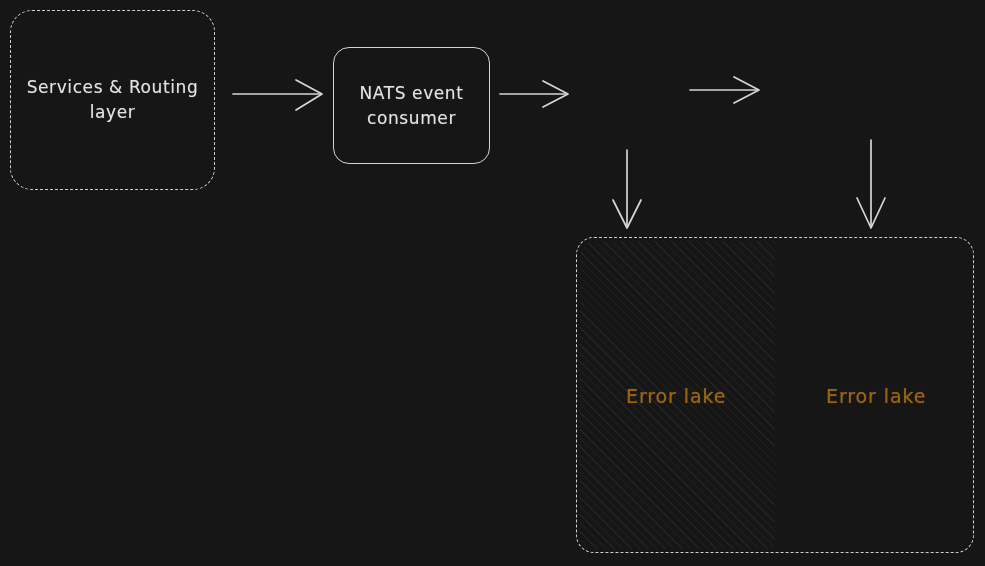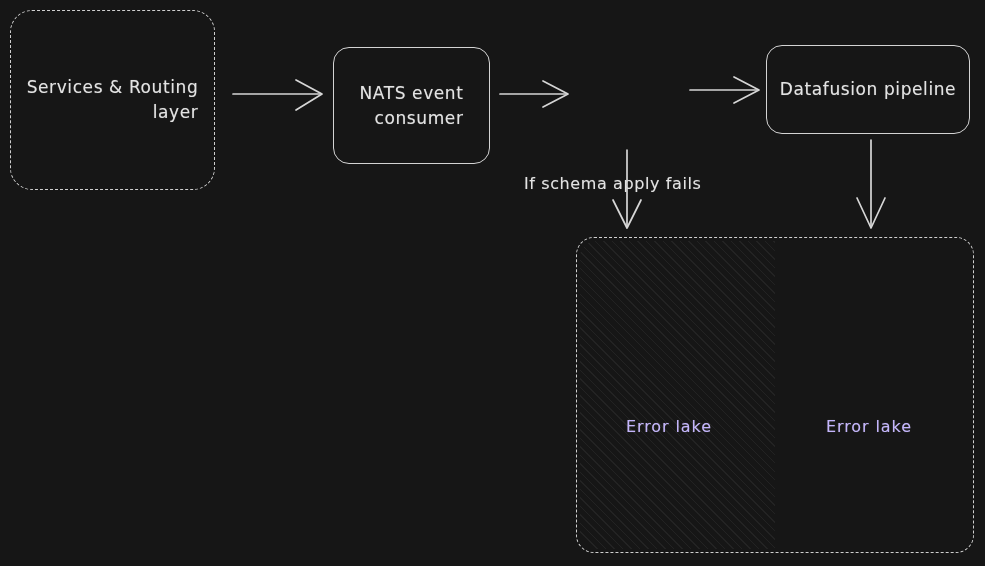--- a/index.html
+++ b/index.html
@@ -25,21 +25,20 @@
     color: #e8e8e8;
     letter-spacing: 0.6px;
   }
   .node-label {
     display: block;
     line-height: 1.45;
     font-size: 17px;
     color: #e3e3e3;
     white-space: pre-line;
     text-shadow: 0 0 1px rgba(255,255,255,0.35);
-    text-align: right;
   }
   .solid-box {
     border: 1.6px solid #d3d3d3;
     border-radius: 16px;
     background: transparent;
   }
   .dashed-box {
     border: 1.7px dashed #cfcfcf;
     border-radius: 22px;
     background: transparent;
@@ -63,26 +62,25 @@
   .edge-label {
     position: absolute;
     color: #e3e3e3;
     font-size: 16px;
     letter-spacing: 0.6px;
     white-space: nowrap;
     text-shadow: 0 0 1px rgba(255,255,255,0.3);
   }
   .zone-label {
     position: absolute;
-    color: #c4b5fd;
-    font-size: 16px;
+    color: #a16207;
+    font-size: 19px;
     letter-spacing: 0.9px;
     white-space: nowrap;
     text-shadow: 0 0 1px rgba(255,255,255,0.3);
-    margin-top: 32px;
   }
   svg.arrows {
     position: absolute;
     left: 0;
     top: 0;
     width: 985px;
     height: 566px;
     overflow: visible;
     pointer-events: none;
   }
@@ -105,33 +103,29 @@
     <span class="node-label">Services &amp; Routing
 layer</span>
   </div>
 
   <div class="node solid-box" style="left:333px; top:47px; width:157px; height:117px;">
     <span class="node-label">NATS event
 consumer</span>
   </div>
 
 
-  <div class="node solid-box" style="left:766px; top:45px; width:204px; height:89px;">
-    <span class="node-label">Datafusion pipeline</span>
-  </div>
 
   <div class="node dashed-box-thin" style="left:576px; top:237px; width:398px; height:316px;"></div>
 
   <div class="hatch" style="left:580px; top:241px; width:195px; height:308px; border-radius:16px 0 0 16px;"></div>
 
   <span class="zone-label" style="left:626px; top:385px;">Error lake</span>
 
   <span class="zone-label" style="left:826px; top:385px;">Error lake</span>
 
-  <span class="edge-label" style="left:524px; top:174px;">If schema apply fails</span>
 
   <svg class="arrows" viewBox="0 0 985 566">
 
     <g>
       <line x1="233" y1="94" x2="320" y2="94"></line>
       <polyline points="296,80 322,94 296,110"></polyline>
     </g>
 
     <g>
       <line x1="500" y1="94" x2="566" y2="94"></line>

